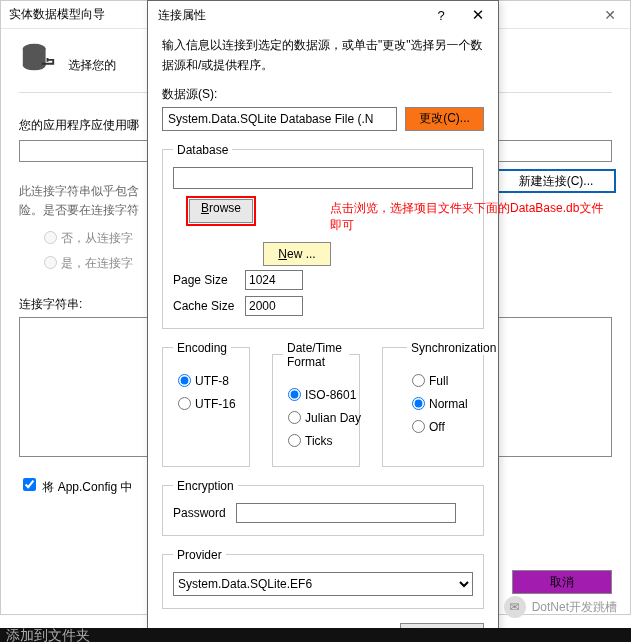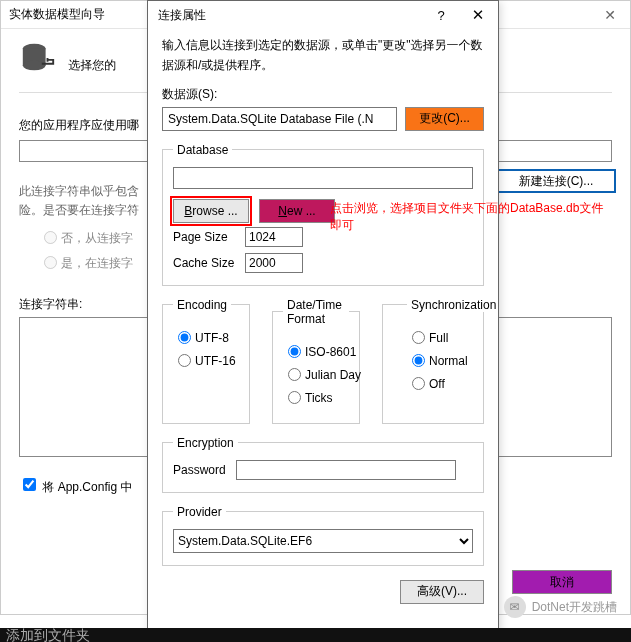--- a/index.html
+++ b/index.html
@@ -32,23 +32,23 @@
 .fg-intro { line-height: 1.7; }
 .fg-ds-label { margin-top: 10px; }
 .fg-ds-row { display: flex; gap: 8px; margin-top: 4px; align-items: center; }
 .fg-ds-input { flex: 1; height: 24px; border: 1px solid #777; padding: 0 5px; background: #fff; white-space: nowrap; overflow: hidden; line-height: 22px; }
 .fg-change { width: 79px; height: 24px; border: 1px solid #888; background: #f97316; }
 
 fieldset { border: 1px solid #ccc; margin: 12px 0 0; padding: 10px 10px 12px; }
 legend { padding: 0 4px; }
 .fg-db-input { width: 100%; height: 22px; border: 1px solid #777; }
 .fg-btn-row { display: flex; gap: 10px; margin-top: 10px; }
-.fg-browse { width: 76px; height: 24px; border: 1px solid #888; background: #e8e8e8; }
+.fg-browse { width: 64px; height: 24px; border: 1px solid #888; background: #e8e8e8; margin-left: 16px; }
 .red-frame { outline: 2px solid red; outline-offset: 1px; }
-.fg-new { width: 76px; height: 24px; border: 1px solid #888; background: #be185d; }
+.fg-new { width: 68px; height: 24px; border: 1px solid #888; background: #fef9c3; margin-top: 43px; }
 .fg-size-row { display: flex; align-items: center; gap: 8px; margin-top: 4px; }
 .fg-size-row label { width: 64px; }
 .fg-size-row input { width: 58px; height: 20px; border: 1px solid #777; text-align: left; padding: 0 3px; }
 
 .fg-three { display: flex; gap: 16px; margin-top: 12px; }
 .fg-three fieldset { flex: 1; margin: 0; margin-right: 6px; min-width: 0; }
 .fg-three fieldset:last-child { margin-right: 0; padding-left: 24px; }
 .fg-three label { display: block; margin: 6px 0; white-space: nowrap; }
 input[type=radio] { margin-right: 4px; vertical-align: -2px; }
 

